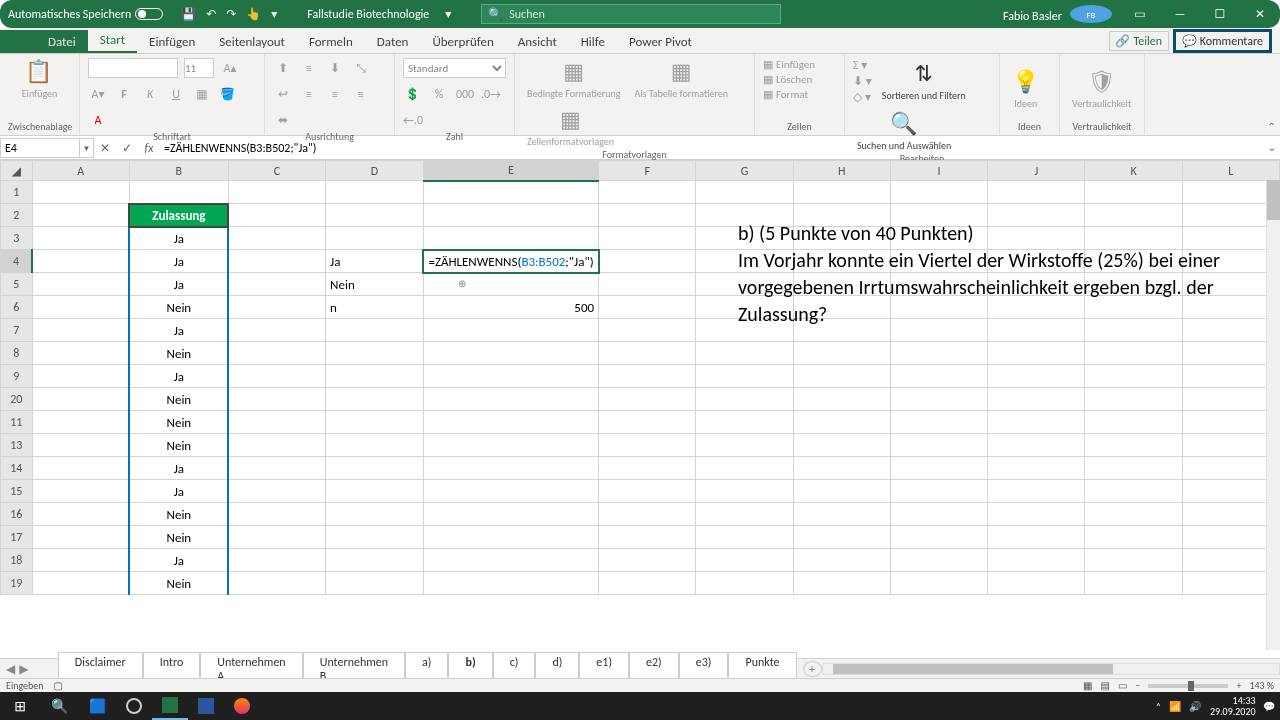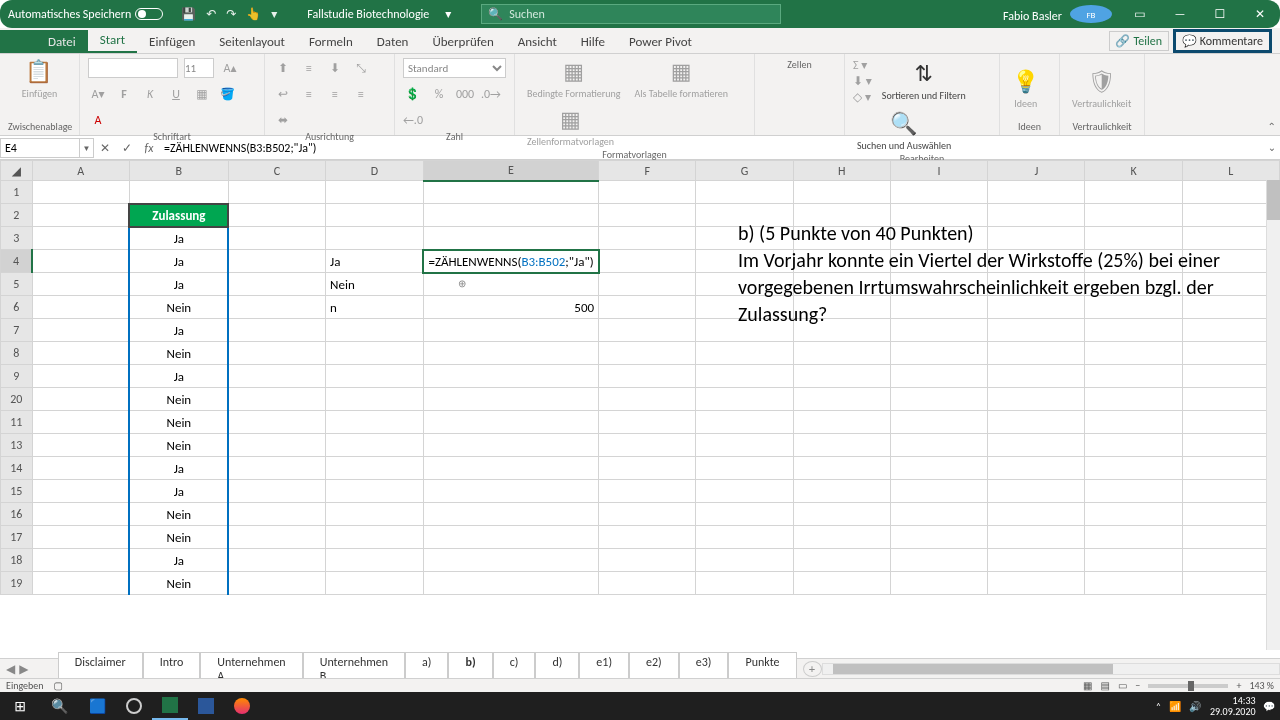--- a/index.html
+++ b/index.html
@@ -220,20 +220,25 @@
           <span>Als Tabelle formatieren</span>
         </div>
       <div class="big-btn">
           <span class="big-ico">▦</span>
           <span>Zellenformatvorlagen</span>
         </div>
     </div>
     <div class="label">Formatvorlagen</div>
   </div>
   <div class="group" style="width:90px;">
+    <div class="ctrls" style="flex-direction:column; align-items:flex-start; gap:2px;">
+      <span style="font-size:11px; color:#a0a0a0;">▦ <span>Einfügen</span></span>
+      <span style="font-size:11px; color:#a0a0a0;">▦ <span>Löschen</span></span>
+      <span style="font-size:11px; color:#a0a0a0;">▦ <span>Format</span></span>
+    </div>
     <div class="label">Zellen</div>
   </div>
   <div class="group" style="width:155px;">
     <div class="ctrls">
       <div style="display:flex; flex-direction:column; gap:2px; font-size:12px; color:#a0a0a0;">
         <span>Σ ▾</span>
         <span>⬇ ▾</span>
         <span>◇ ▾</span>
       </div>
       <div class="big-btn enabled">

